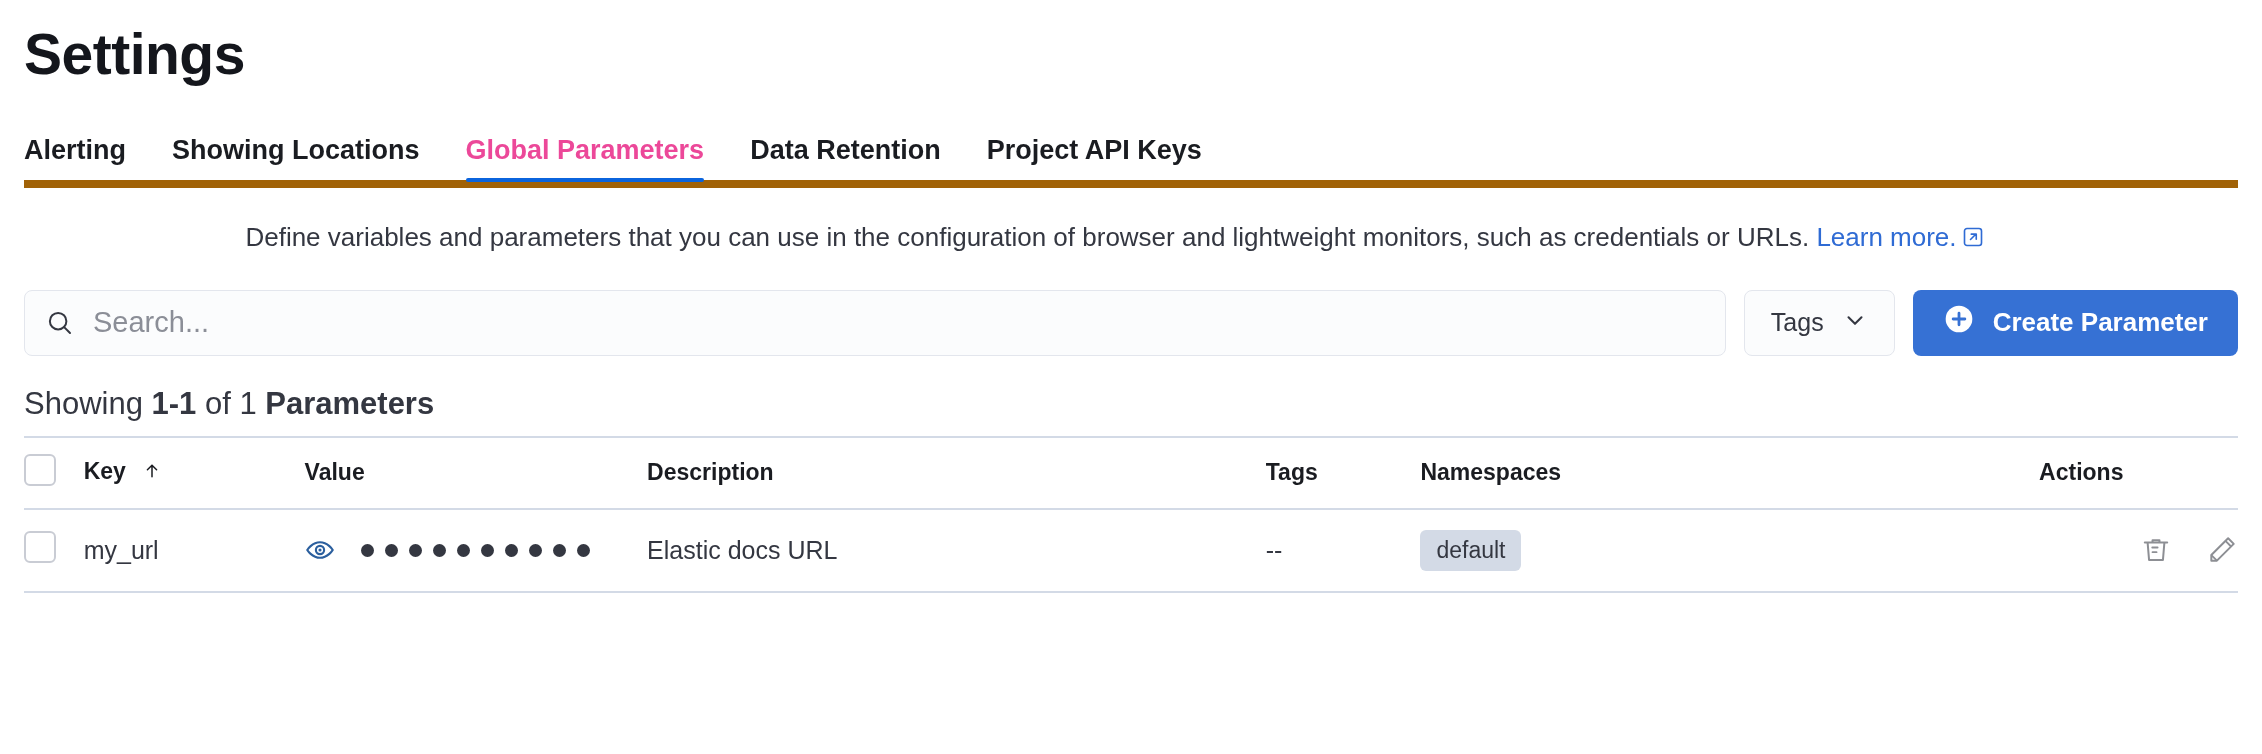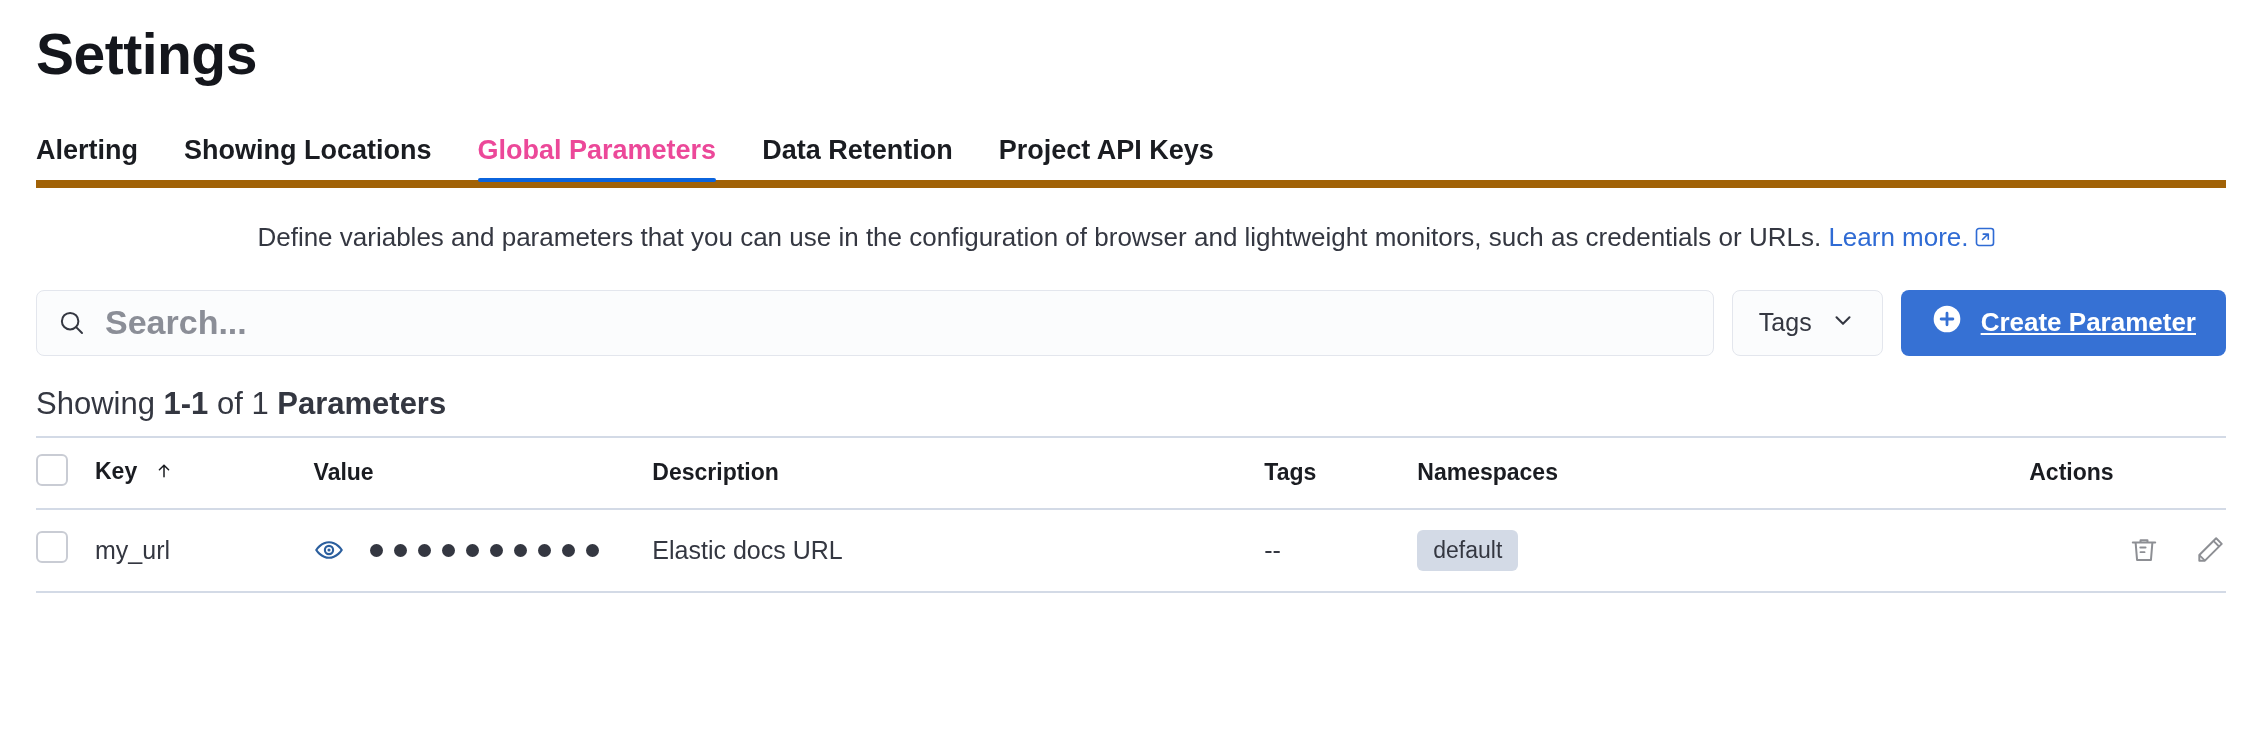--- a/index.html
+++ b/index.html
@@ -11,21 +11,21 @@
     width: 2262px;
     height: 754px;
     font-family: "Liberation Sans", sans-serif;
     color: #1a1c21;
     overflow: hidden;
   }
   .page {
     position: relative;
     width: 2262px;
     height: 658px;
-    padding: 0 36px;
+    padding: 0 24px;
   }
 
   
   .page-title {
     font-size: 57px;
     font-weight: 700;
     letter-spacing: -0.5px;
     color: #14161c;
     margin: 0;
     padding-top: 22px;
@@ -99,24 +99,23 @@
     padding: 0 20px;
     min-width: 0;
   }
   .search-box .magnifier { flex: 0 0 auto; display:flex; }
   .search-input {
     flex: 1 1 auto;
     border: none;
     outline: none;
     background: transparent;
     font-family: "Liberation Sans", sans-serif;
-    font-size: 34px;
+    font-size: 29px;
     color: #343741;
     min-width: 0;
-    font-weight: bold;
   }
   .search-input::placeholder { color: #8b8e97; }
 
   .tags-button {
     flex: 0 0 auto;
     display: flex;
     align-items: center;
     gap: 18px;
     background: #fbfcfd;
     border: 1px solid #e3e6ed;
@@ -136,21 +135,20 @@
     background: #3671d4;
     border: none;
     border-radius: 8px;
     padding: 0 30px;
     font-family: "Liberation Sans", sans-serif;
     font-size: 26px;
     font-weight: 700;
     color: #ffffff;
     cursor: pointer;
     white-space: nowrap;
-    text-decoration: underline;
   }
 
   
   .showing {
     margin-top: 30px;
     font-size: 31px;
     color: #343741;
   }
   .showing b { font-weight: 700; }
 

